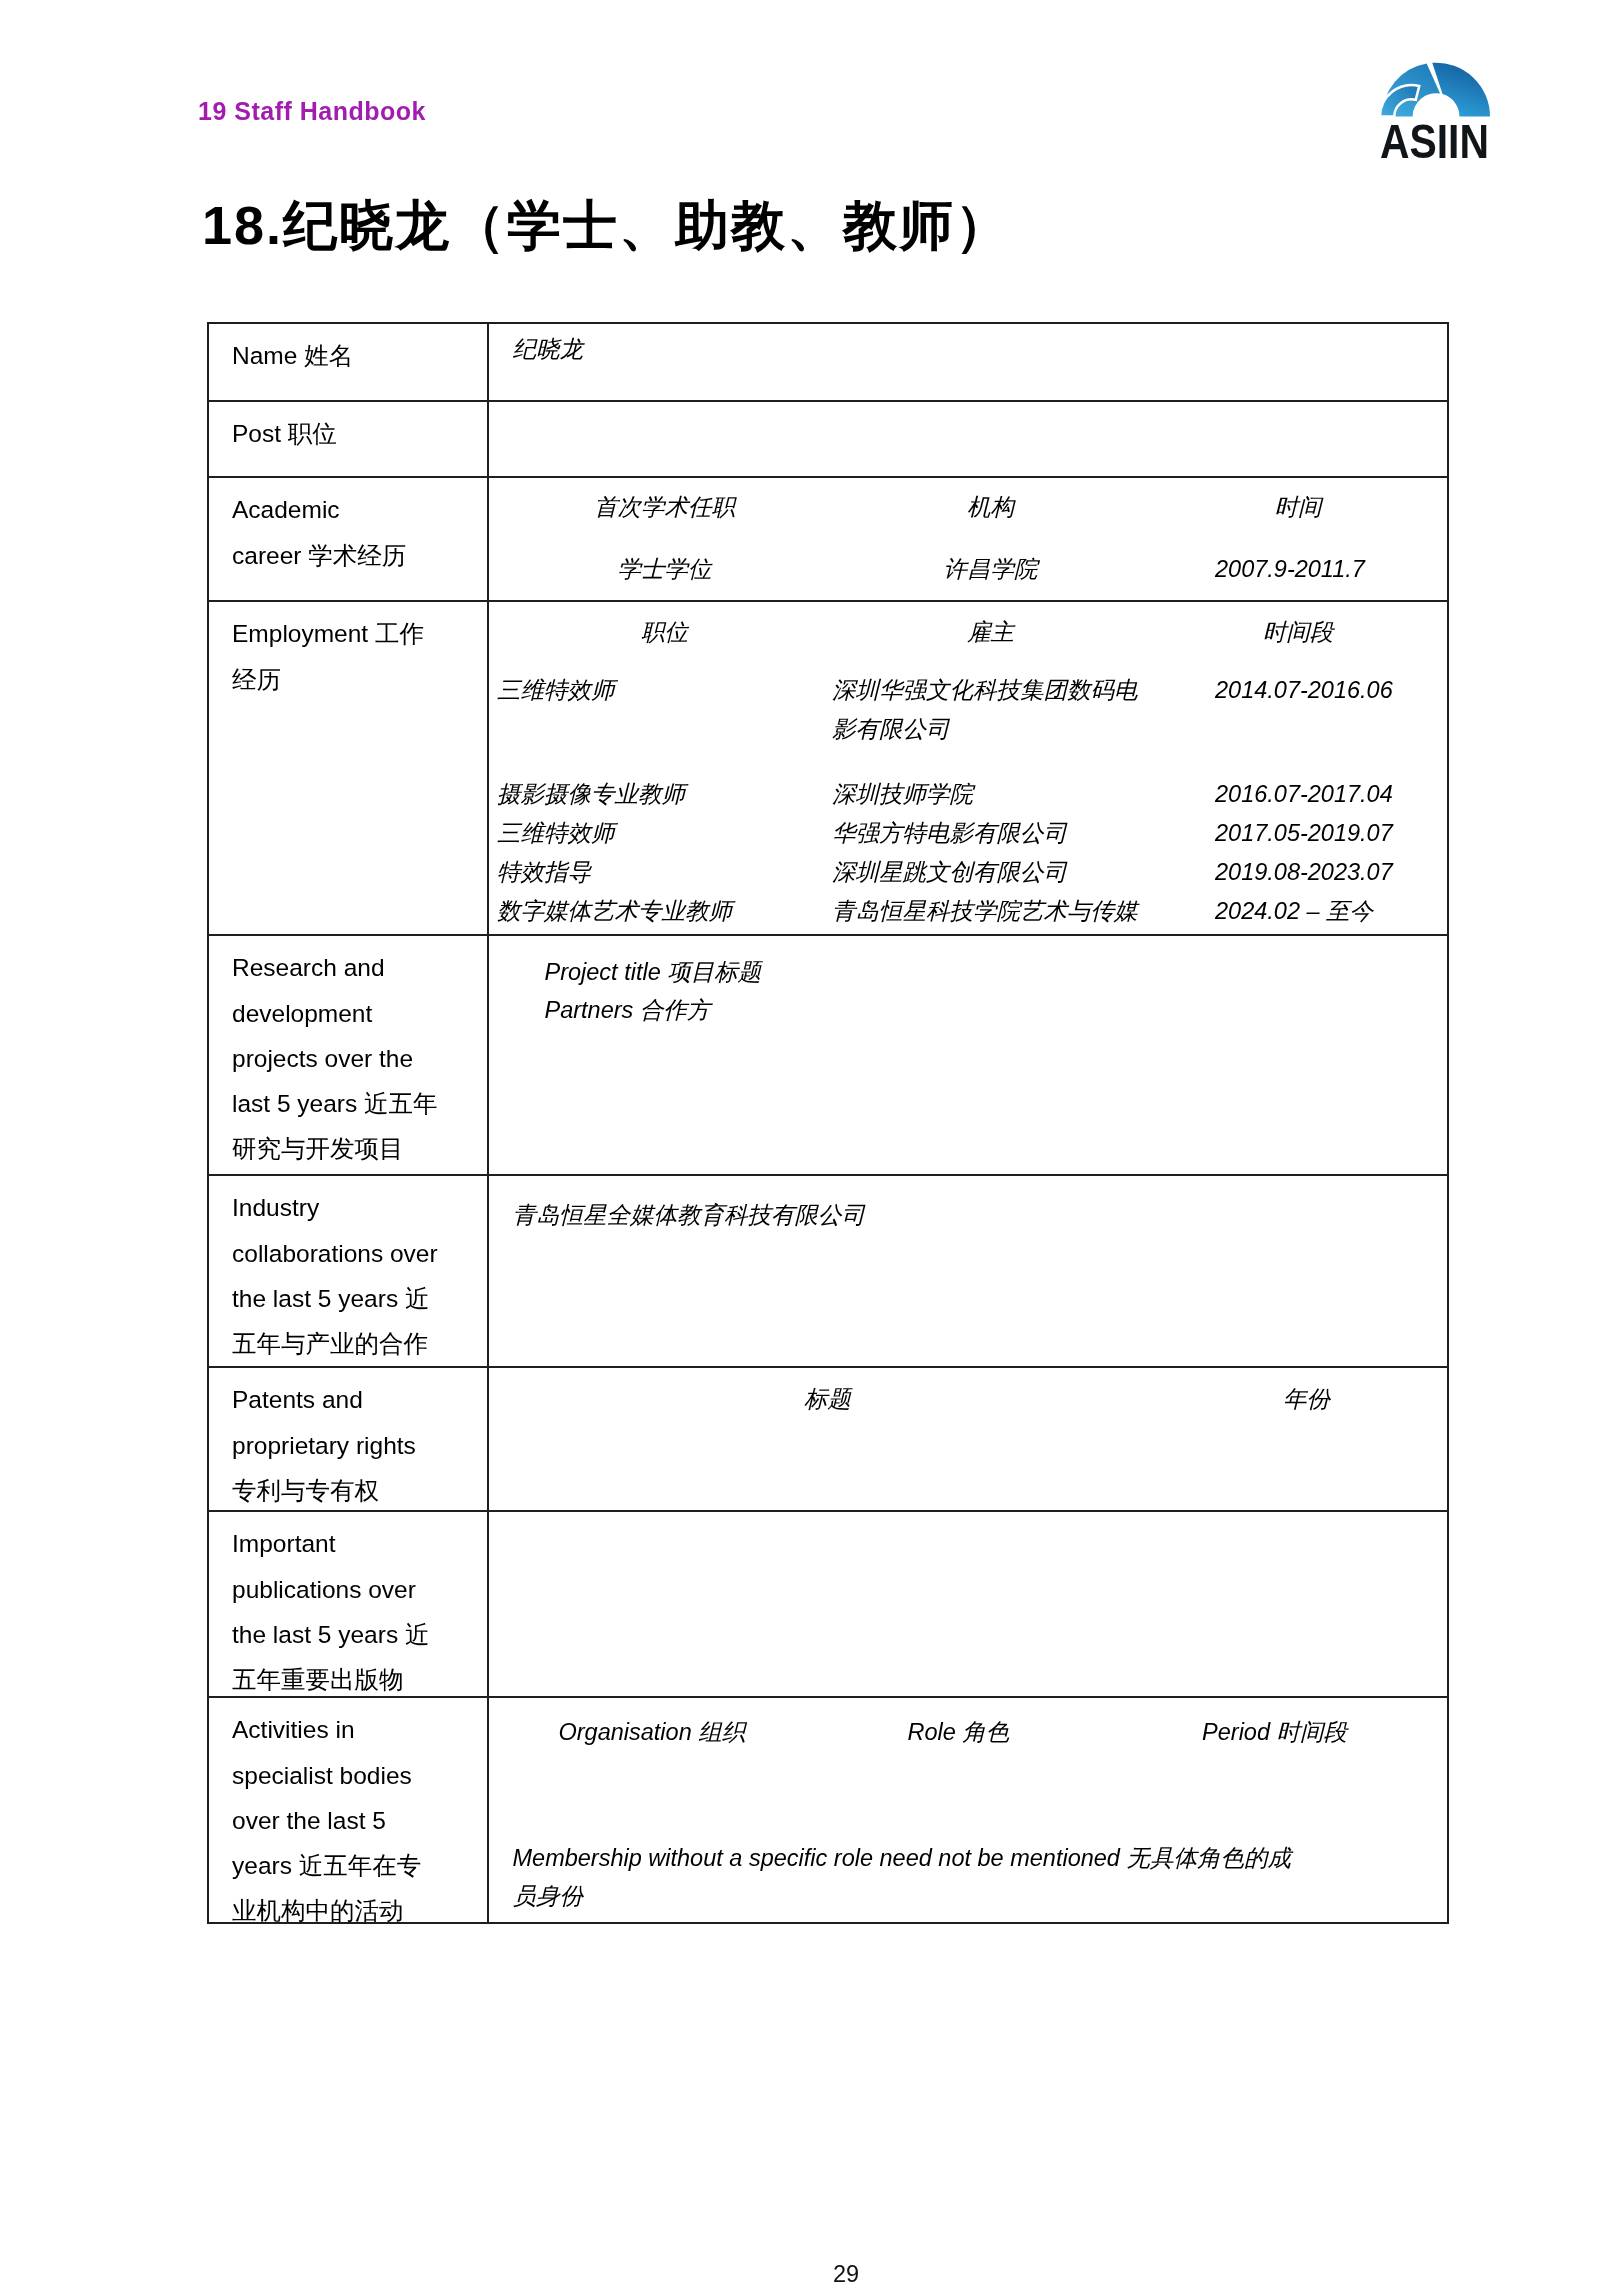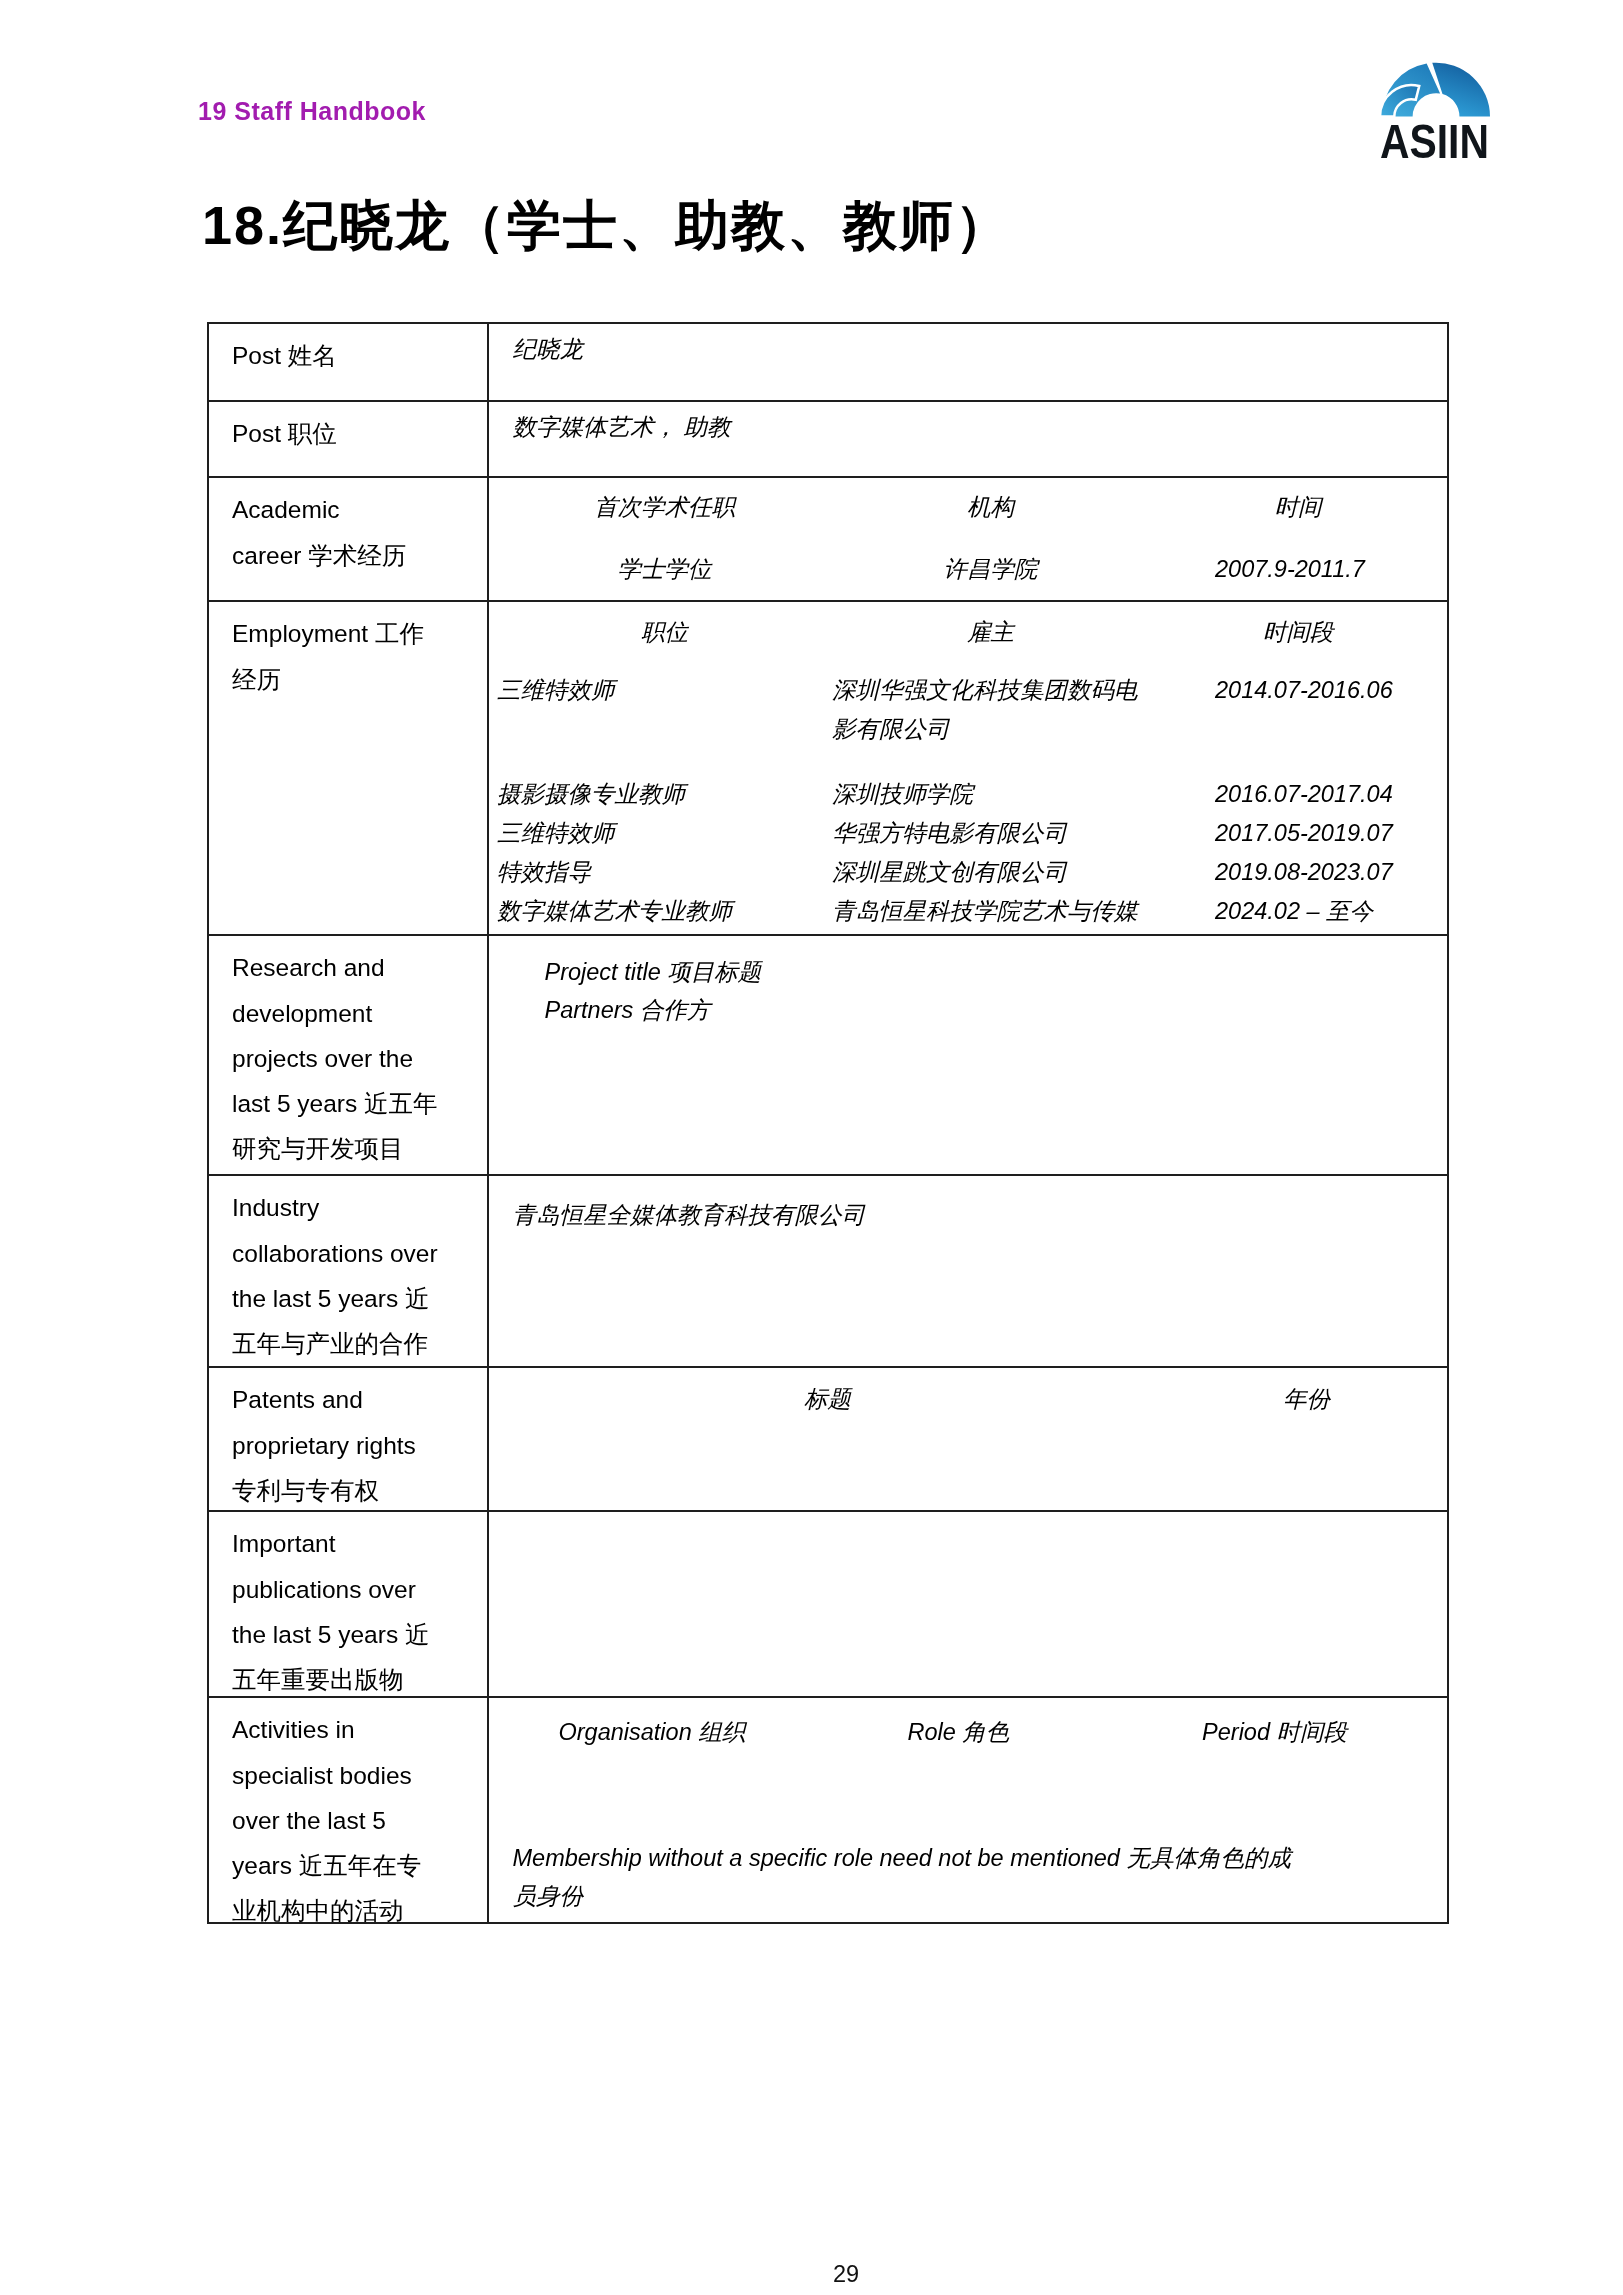--- a/index.html
+++ b/index.html
@@ -102,27 +102,26 @@
     <path d="M2,128 A62,62 0 0 1 79,67.8 L72.2,95 A34,34 0 0 0 30,128 Z" fill="url(#gSmall)" stroke="#ffffff" stroke-width="5"></path>
     <text class="logo-word" x="109" y="210" text-anchor="middle" font-size="95" font-weight="bold" textLength="214" lengthAdjust="spacingAndGlyphs" fill="#10151a">ASIIN</text>
   </svg>
 </div>
 
 <div class="page-title">18.纪晓龙（学士、助教、教师）</div>
 
 <div class="doc-table">
 
   <div class="t-row h1">
-    <div class="lbl">Post 姓名</div>
+    <div class="lbl">Name 姓名</div>
     <div class="val pad-std">纪晓龙</div>
   </div>
 
   <div class="t-row h2">
     <div class="lbl">Post 职位</div>
-    <div class="val pad-std">数字媒体艺术， 助教</div>
   </div>
 
   <div class="t-row h3">
     <div class="lbl">Academic
 career 学术经历</div>
     <div class="val acad">
       <div class="grid3">
         <div class="c">首次学术任职</div>
         <div class="c">机构</div>
         <div class="c">时间</div>

